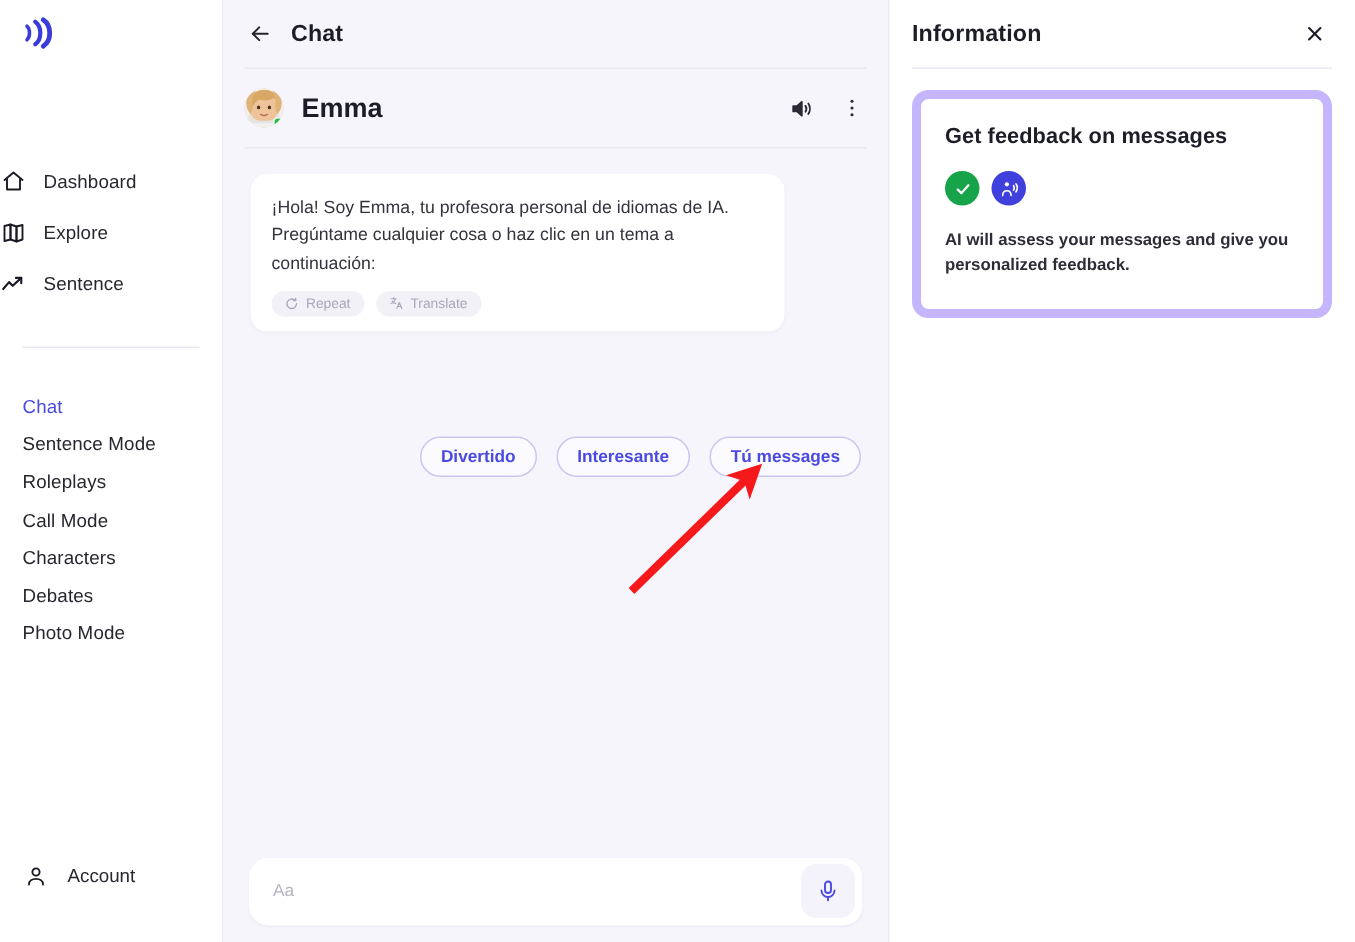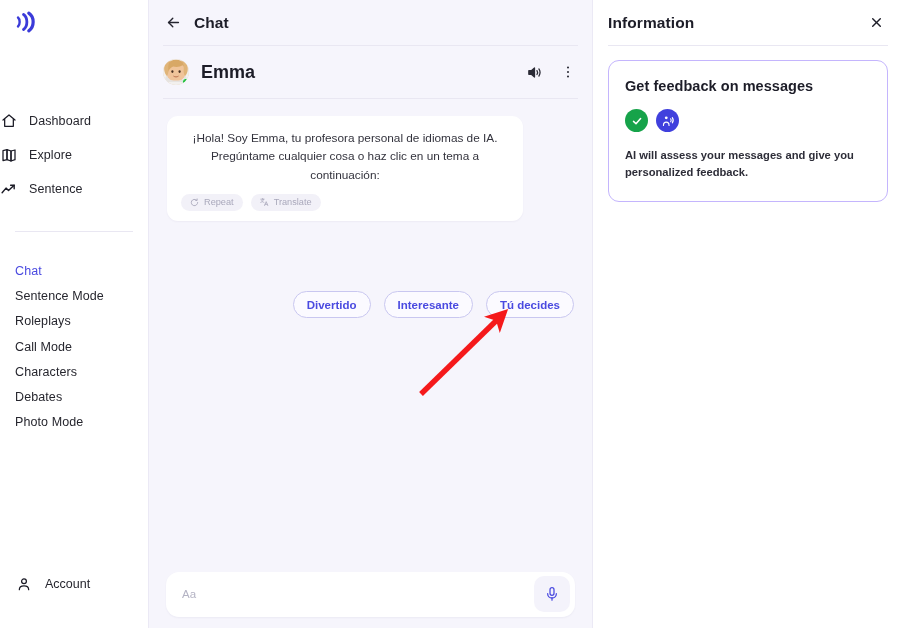--- a/index.html
+++ b/index.html
@@ -198,21 +198,20 @@
     background: #e9e7f2;
     margin: 0 14px;
     flex: 0 0 1px;
   }
 
   .msg-scroll {
     flex: 1 1 auto;
     position: relative;
     overflow: hidden;
     padding: 17px 18px 0 18px;
-    text-align: center;
   }
 
   .bubble {
     width: 356px;
     background: #ffffff;
     border-radius: 11px;
     padding: 13px 14px 10px 14px;
     box-shadow: 0 1px 2px rgba(40,30,90,.045);
   }
   .bubble-text {
@@ -337,21 +336,21 @@
     cursor: pointer;
     font-size: 14px;
   }
   .info-rule {
     height: 1px;
     background: #e9e7f2;
     margin: 0 15px;
   }
   .info-card {
     margin: 14px 15px 0 15px;
-    border: 1px solid #c4b5fd;
+    border: 6px solid #c4b5fd;
     border-radius: 11px;
     padding: 17px 16px 19px 16px;
     background: #ffffff;
   }
   .card-title {
     font-size: 14.5px;
     font-weight: 700;
     color: #1d1d28;
     letter-spacing: .05px;
   }
@@ -561,21 +560,21 @@
             </span>
             <span>Translate</span>
           </span>
 
         </div>
       </div>
 
       <div class="suggestions">
         <span class="sugg-chip">Divertido</span>
         <span class="sugg-chip">Interesante</span>
-        <span class="sugg-chip">Tú decides</span>
+        <span class="sugg-chip">Tú messages</span>
       </div>
 
     </div>
 
     <div class="composer-wrap">
       <div class="composer">
         <input type="text" placeholder="Aa" style="">
         <span class="mic-btn">
           <svg width="16" height="16" viewBox="0 0 24 24" fill="none" stroke="currentColor" stroke-width="1.9" stroke-linecap="round" stroke-linejoin="round">
             <rect x="9" y="2.5" width="6" height="11.5" rx="3"></rect>

